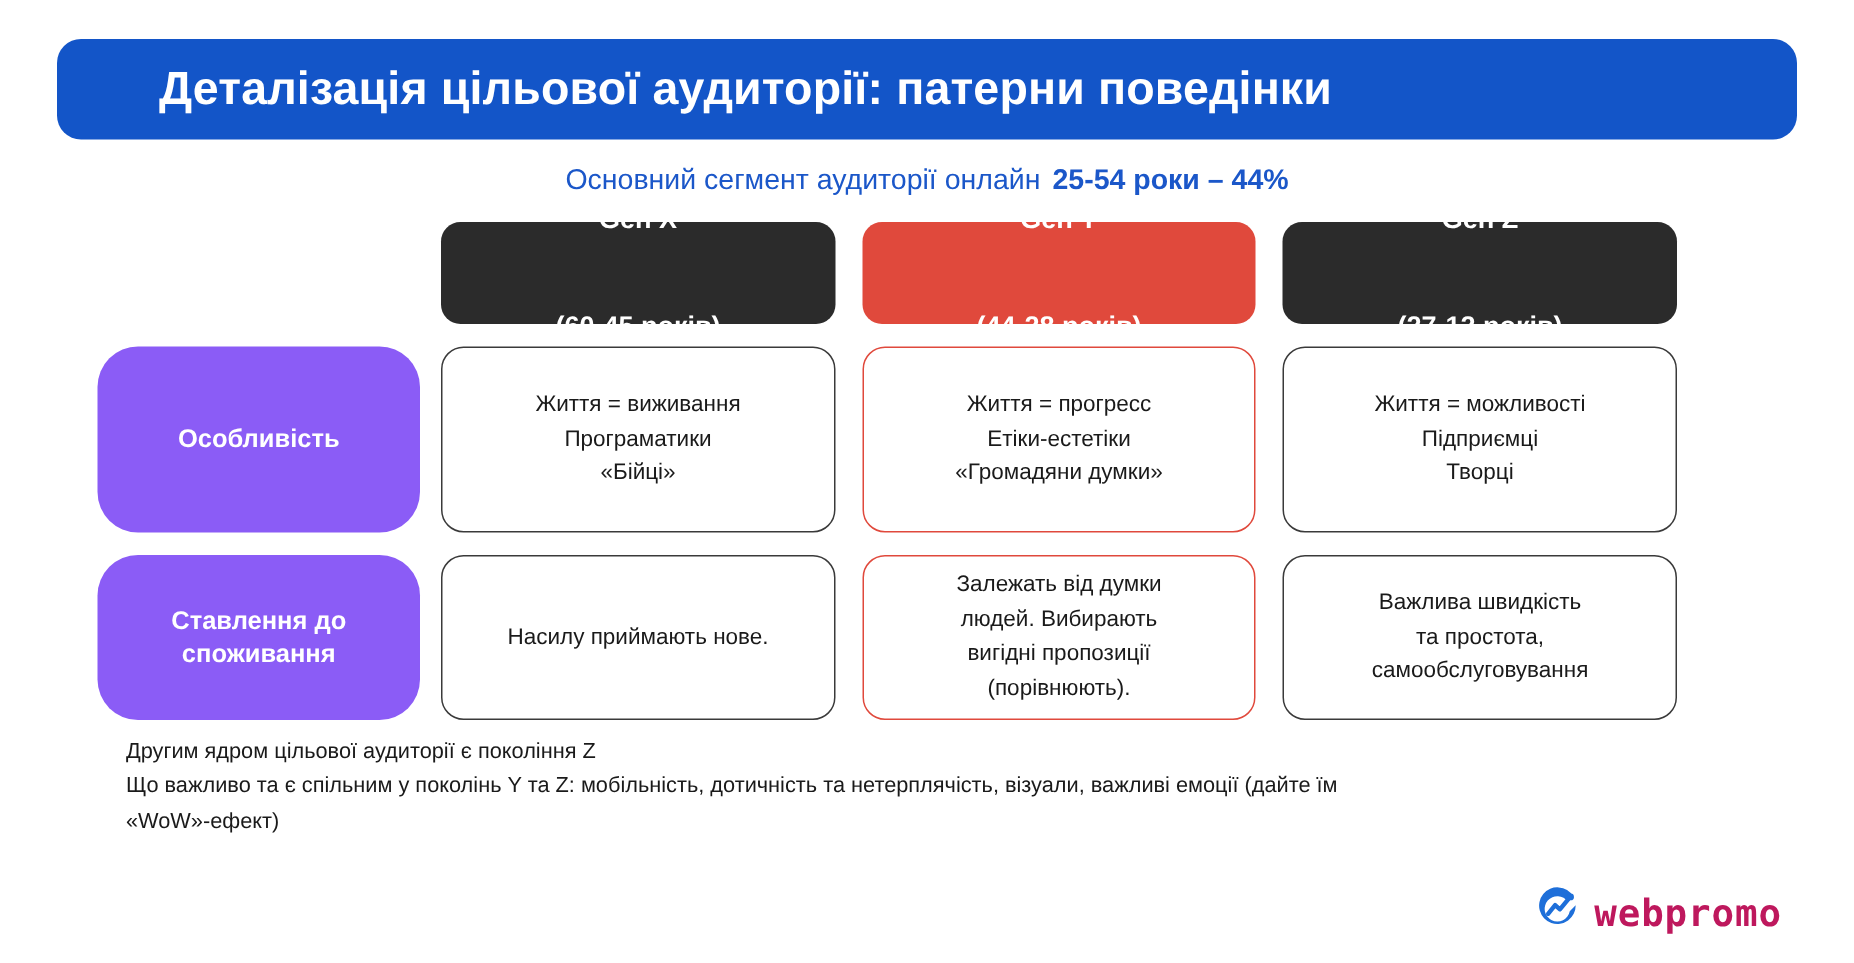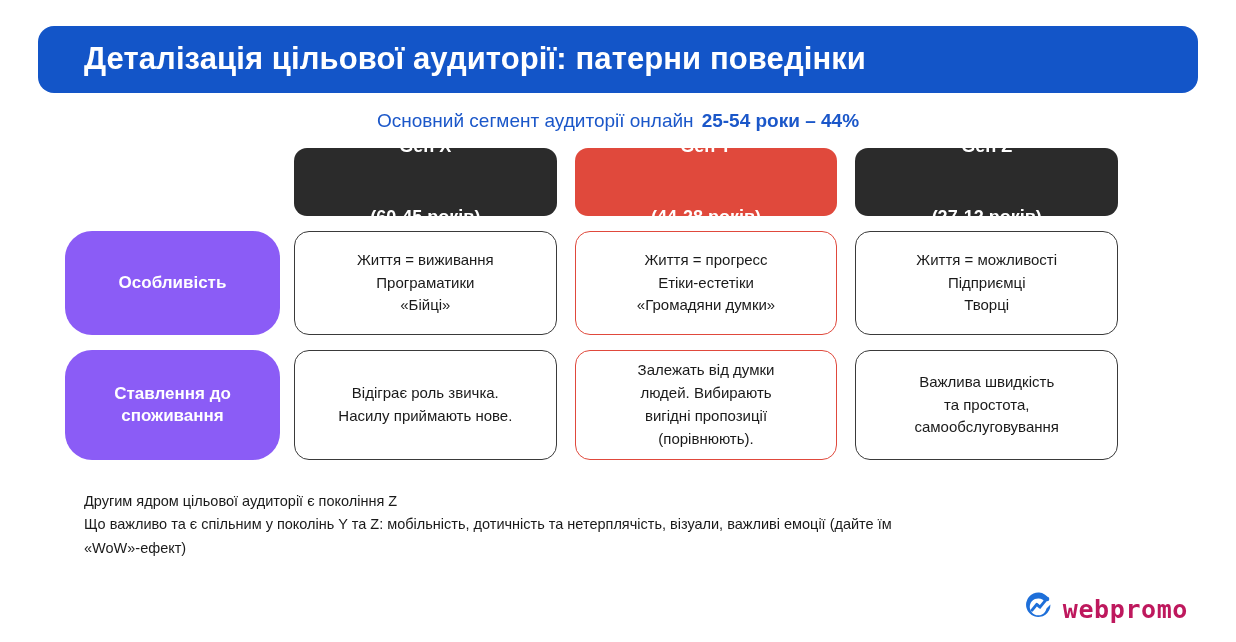--- a/index.html
+++ b/index.html
@@ -30,21 +30,21 @@
     background: #1355c8;
     border-radius: 16px;
     display: flex;
     align-items: center;
   }
   .title-text {
     color: #ffffff;
     font-size: 31px;
     font-weight: bold;
     letter-spacing: 0.1px;
-    padding-left: 46px;
+    padding-left: 68px;
     line-height: 1.1;
     white-space: nowrap;
   }
 
   
   .subtitle {
     position: absolute;
     left: 0;
     top: 110px;
     width: 1236px;
@@ -135,21 +135,21 @@
     justify-content: center;
     text-align: center;
     font-size: 15px;
     color: #1a1a1a;
     line-height: 1.52;
     padding: 6px 12px;
   }
   .cell.accent { border-color: #e0493c; }
   .cell .cline { display: block; }
 
-  .band-1 .rowlabel, .band-1 .cell { height: 104px; }
+  .band-1 .rowlabel, .band-1 .cell { height: 124px; }
   .band-2 .rowlabel, .band-2 .cell { height: 110px; }
 
   
   .notes {
     position: absolute;
     left: 84px;
     top: 490px;
     width: 1090px;
     font-size: 14.5px;
     color: #1a1a1a;
@@ -255,21 +255,20 @@
 
     <div class="row-gap"></div>
 
     <div class="grid-row band-2">
       <div class="rowlabel-slot">
         <div class="rowlabel">Ставлення до споживання</div>
       </div>
 
       <div class="col">
         <div class="cell">
-          <span class="cline">Відіграє роль звичка.</span>
           <span class="cline">Насилу приймають нове.</span>
         </div>
       </div>
 
       <div class="col">
         <div class="cell accent">
           <span class="cline">Залежать від думки</span>
           <span class="cline">людей. Вибирають</span>
           <span class="cline">вигідні пропозиції</span>
           <span class="cline">(порівнюють).</span>

